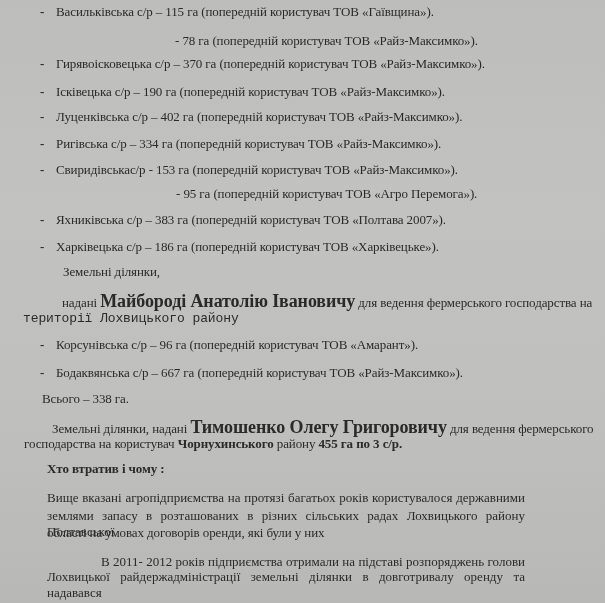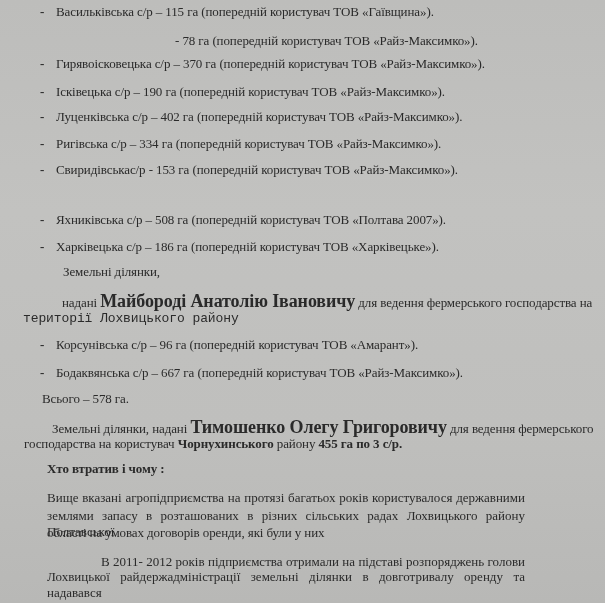--- a/index.html
+++ b/index.html
@@ -62,40 +62,43 @@
   </div>
   <div class="line" style="left:40px; top:109px;">
     <span class="bullet">-</span><span>Луценківська с/р – 402 га (попередній користувач ТОВ «Райз-Максимко»).</span>
   </div>
   <div class="line" style="left:40px; top:136px;">
     <span class="bullet">-</span><span>Ригівська с/р  – 334 га (попередній користувач ТОВ «Райз-Максимко»).</span>
   </div>
   <div class="line" style="left:40px; top:162px;">
     <span class="bullet">-</span><span>Свиридівськас/р  - 153 га (попередній користувач ТОВ «Райз-Максимко»).</span>
   </div>
+  <div class="line" style="left:176px; top:186px;">
+    <span>- 95 га (попередній користувач ТОВ «Агро Перемога»).</span>
+  </div>
   <div class="line" style="left:40px; top:212px;">
-    <span class="bullet">-</span><span>Яхниківська с/р – 508 га (попередній користувач ТОВ «Полтава 2007»).</span>
+    <span class="bullet">-</span><span>Яхниківська с/р – 383 га (попередній користувач ТОВ «Полтава 2007»).</span>
   </div>
   <div class="line" style="left:40px; top:239px;">
     <span class="bullet">-</span><span>Харківецька  с/р – 186 га (попередній користувач ТОВ «Харківецьке»).</span>
   </div>
 
   <div class="line" style="left:63px; top:264px;">Земельні ділянки,</div>
   <div class="line" style="left:62px; top:293px;">
     <span>надані </span><span class="b big">Майбороді Анатолію Івановичу</span><span> для ведення фермерського господарства на</span>
   </div>
   <div class="line" style="left:23px; top:311px;font-family:Liberation Mono, monospace;">території Лохвицького району</div>
 
   <div class="line" style="left:40px; top:337px;">
     <span class="bullet">-</span><span>Корсунівська с/р – 96 га (попередній користувач ТОВ «Амарант»).</span>
   </div>
   <div class="line" style="left:40px; top:365px;">
     <span class="bullet">-</span><span>Бодаквянська с/р – 667 га (попередній користувач ТОВ «Райз-Максимко»).</span>
   </div>
-  <div class="line" style="left:42px; top:391px;">Всього – 578 га.</div>
+  <div class="line" style="left:42px; top:391px;">Всього – 338 га.</div>
 
   <div class="line" style="left:52px; top:419px;">
     <span>Земельні ділянки, надані </span><span class="b big">Тимошенко Олегу Григоровичу</span><span> для ведення фермерського</span>
   </div>
   <div class="line" style="left:24px; top:436px;">
     <span>господарства на користувач </span><span class="b">Чорнухинського</span><span> району </span><span class="b">455 га по 3 с/р.</span>
   </div>
 
   <div class="line b" style="left:47px; top:461px;">Хто втратив і чому :</div>
 

